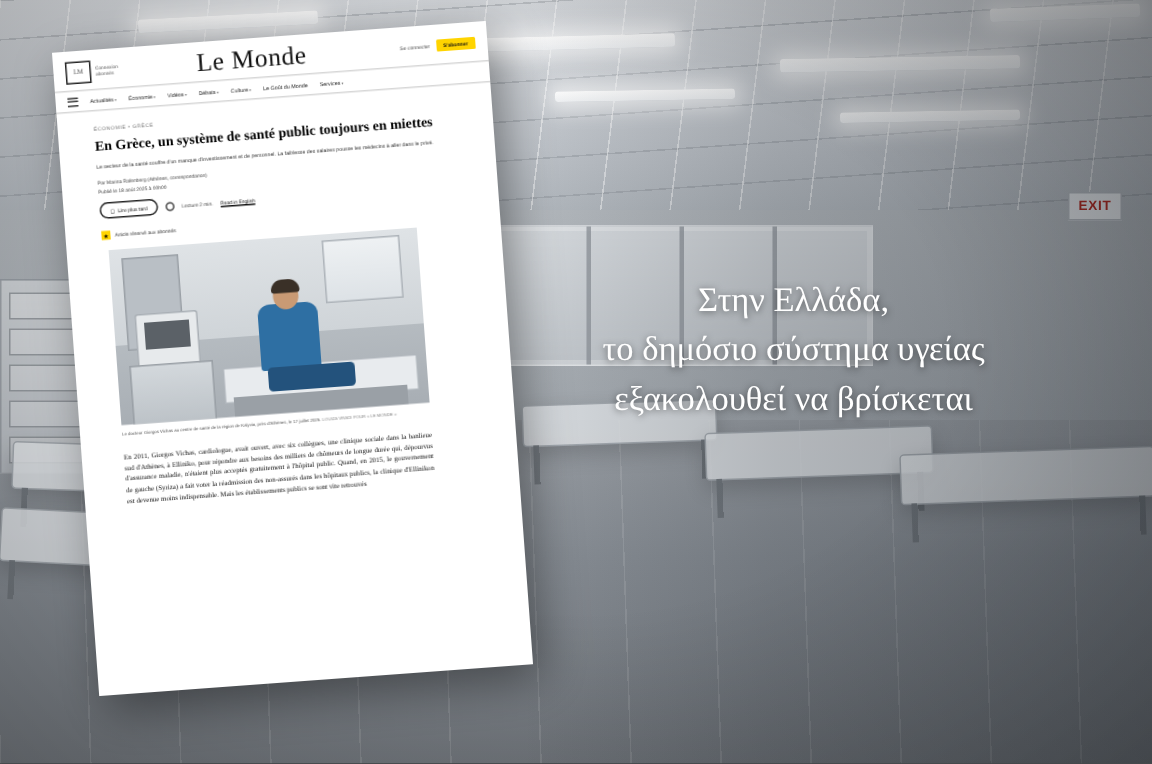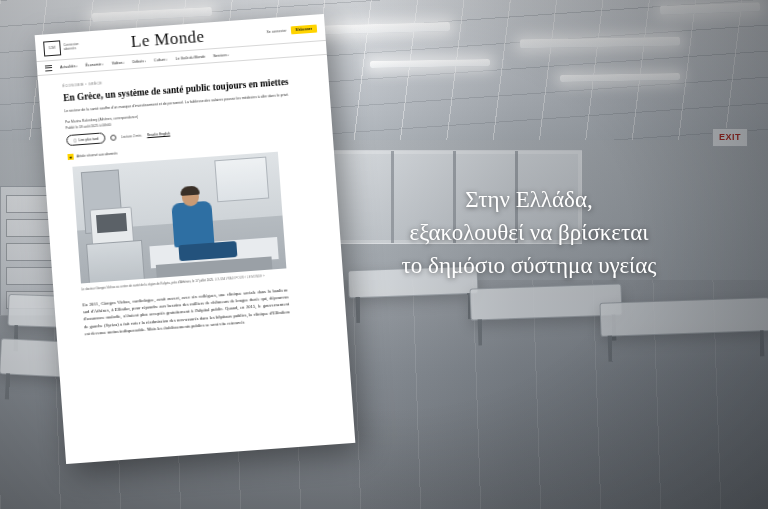--- a/index.html
+++ b/index.html
@@ -474,22 +474,22 @@
     <div class="bed bed5">
         <span class="bed-legs"></span>
       </div>
 
     <div class="right-dim"></div>
     <div class="vignette"></div>
   </div>
 
   <div class="caption">
     <span class="line">Στην Ελλάδα,</span>
+    <span class="line">το δημόσιο σύστημα υγείας</span>
     <span class="line">εξακολουθεί να βρίσκεται</span>
-    <span class="line">το δημόσιο σύστημα υγείας</span>
   </div>
 
   <div class="article-wrap">
     <div class="article">
 
       <div class="lm-topbar">
         <div class="lm-topbar-left">
           <div class="lm-logo-box">LM</div>
           <div>
             <span>Connexion</span><br>

